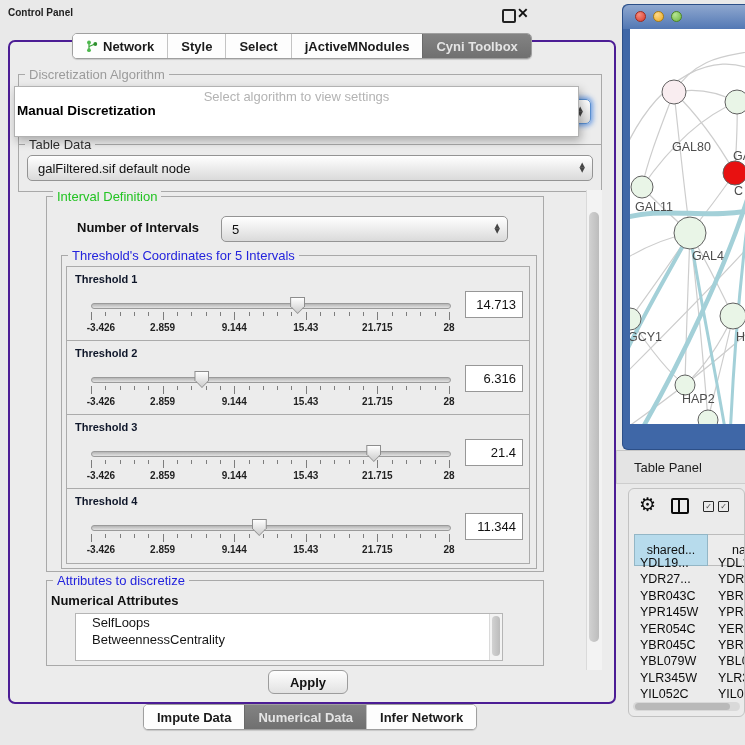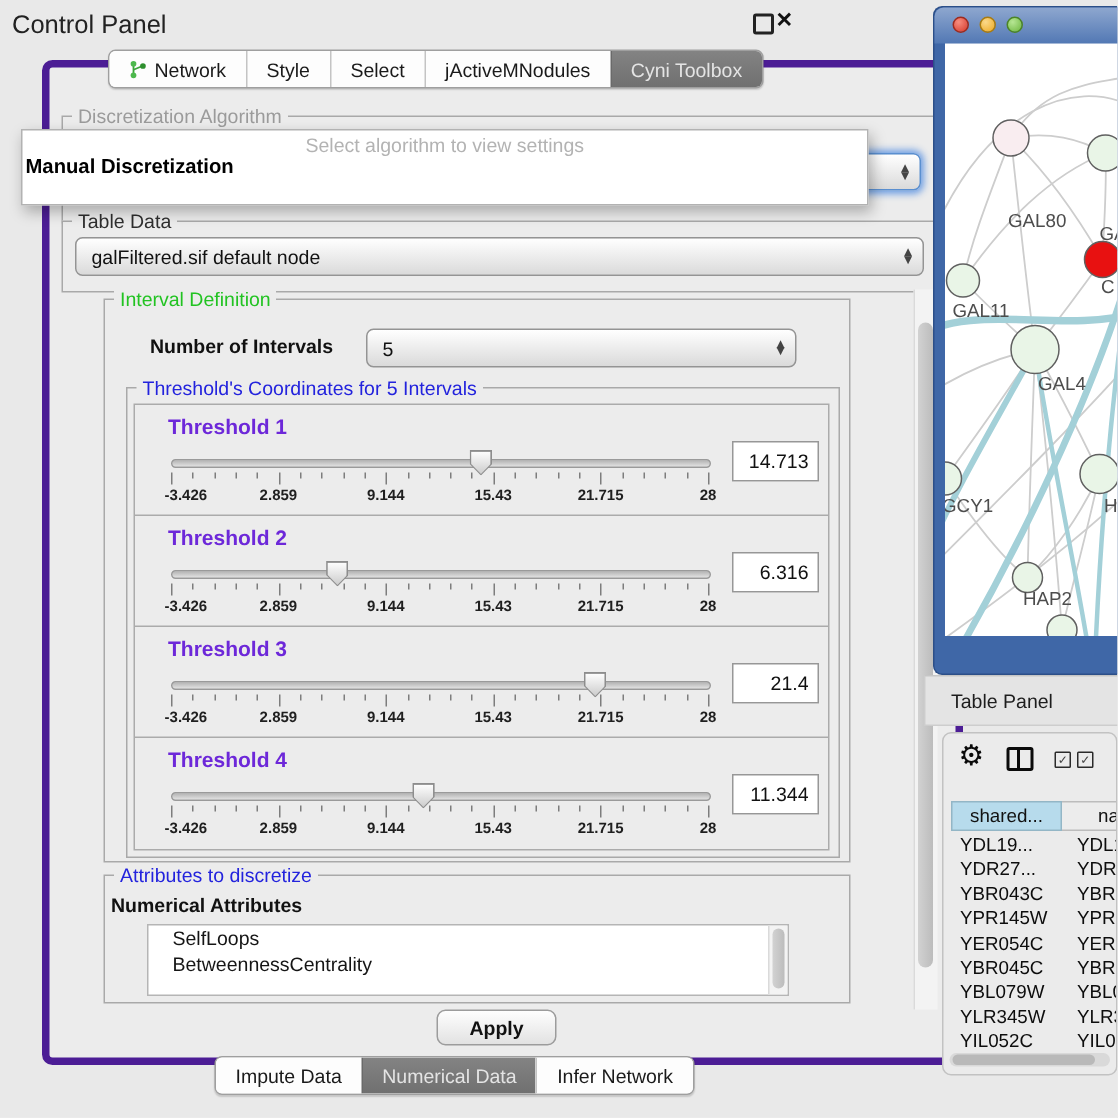--- a/index.html
+++ b/index.html
@@ -3,52 +3,52 @@
 <meta charset="utf-8">
 <style>
   html,body{margin:0;padding:0;}
   body{
     width:745px;height:745px;position:relative;overflow:hidden;
     background:#e9e9e9;font-family:"Liberation Sans",sans-serif;color:#111;
     -webkit-font-smoothing:antialiased;
   }
   .abs{position:absolute;}
   
-  #cp-title{left:8px;top:7px;font-size:17px;color:#222;}
+  #cp-title{left:8px;top:7px;font-size:10px;color:#222;font-weight:bold;}
   #float-icon{left:502px;top:9px;width:10px;height:10px;border:2px solid #222;border-radius:2px;}
   #close-icon{left:517px;top:5px;font-size:14px;font-weight:700;color:#111;}
   
   .segstrip{display:flex;border:1px solid #9f9f9f;border-radius:5px;background:#fff;
     box-shadow:0 1px 1px rgba(0,0,0,.15);overflow:hidden;height:24px;z-index:6;}
-  .seg{display:flex;align-items:center;gap:5px;padding:0 13px;font-size:13px;font-weight:400;
+  .seg{display:flex;align-items:center;gap:5px;padding:0 13px;font-size:13px;font-weight:700;
     color:#1a1a1a;background:#fdfdfd;white-space:nowrap;}
   .seg + .seg{border-left:1px solid #c4c4c4;}
   .seg.dark{background:linear-gradient(#838383,#707070);color:#e4e4e4;border-left:1px solid #6a6a6a;}
   
   #outer-panel{left:8px;top:40px;width:604px;height:660px;background:#ececec;
-    border:5px solid #4c1d95;border-radius:7px;margin-left:20px;}
+    border:2px solid #4c1d95;border-radius:7px;}
   .group{position:absolute;border:1px solid #a9a9a9;background:#ececec;}
   .gtitle{position:absolute;top:-8px;left:6px;background:#ececec;padding:0 4px;
     font-size:13px;line-height:15px;white-space:nowrap;}
   .gtitle.gray{color:#9b9b9b;}
   .gtitle.dark{color:#2f2f2f;}
   .gtitle.green{color:#22c322;}
   .gtitle.blue{color:#2323dd;}
   
   .combo{position:absolute;border:1px solid #949494;border-radius:5px;box-sizing:border-box;
     background:linear-gradient(#ffffff,#dadada);font-size:13px;display:flex;align-items:center;
     padding:0 24px 0 10px;color:#111;}
   .combo .arrows{position:absolute;right:7px;top:50%;transform:translateY(-50%);
     display:flex;flex-direction:column;align-items:center;color:#444;
     font-size:7px;line-height:5px;font-family:"DejaVu Sans",sans-serif;}
   .focusring{box-shadow:0 0 5px 2px rgba(96,150,226,.9);border-color:#5a8fd0;}
   
   .tbox{position:relative;height:74px;box-sizing:border-box;border-bottom:1px solid #ababab;background:#ececec;}
   .tbox:last-child{border-bottom:none;}
-  .tlabel{position:absolute;left:22px;top:6px;font-size:14px;font-weight:700;color:#6d28d9;}
+  .tlabel{position:absolute;left:8px;top:6px;font-size:11px;font-weight:700;color:#0f172a;}
   .track{position:absolute;left:24px;top:36px;width:358px;height:4px;border:1px solid #9a9a9a;
     border-radius:3px;background:linear-gradient(#b5b5b5,#e2e2e2);}
   .thumbo{position:absolute;top:30px;width:15px;height:17px;
     clip-path:polygon(0 0,100% 0,100% 55%,50% 100%,0 55%);background:#8d8d8d;}
   .thumbi{position:absolute;left:1px;top:1px;width:13px;height:15px;
     clip-path:polygon(0 0,100% 0,100% 55%,50% 100%,0 55%);background:linear-gradient(#fefefe,#cccccc);}
   .tick{position:absolute;width:1px;background:#7d7d7d;}
   .slabel{position:absolute;top:55px;font-size:10px;font-weight:700;color:#1f1f1f;
     transform:translateX(-50%);white-space:nowrap;}
   .valbox{position:absolute;right:6px;top:24px;width:58px;height:27px;border:1px solid #979797;
@@ -78,21 +78,21 @@
   #tp-header{left:616px;top:450px;width:129px;height:34px;background:#e4e4e4;
     border-top:1px solid #c6c6c6;border-bottom:1px solid #cdcdcd;border-left:1px solid #cdcdcd;
     box-sizing:border-box;display:flex;align-items:center;padding-left:17px;font-size:13px;color:#1d1d1d;}
   #tp-inner{left:628px;top:488px;width:117px;height:229px;background:#ebebeb;border:1px solid #c2c2c2;
     border-radius:6px;box-sizing:border-box;overflow:hidden;}
   #gear-icon{left:10px;top:4px;font-size:19px;color:#0a0a0a;font-family:"DejaVu Sans",sans-serif;}
   #split-icon{left:42px;top:9px;width:14px;height:12px;border:2px solid #0a0a0a;border-radius:2px;}
   #split-icon::after{content:"";position:absolute;left:5px;top:0;width:2px;height:12px;background:#0a0a0a;}
   .cbx{position:absolute;top:12px;width:9px;height:9px;border:1.5px solid #2a2a2a;border-radius:1px;
     font-size:8px;line-height:9px;text-align:center;color:#444;}
-  .thead{position:absolute;top:45px;height:20px;box-sizing:border-box;font-size:12.5px;
+  .thead{position:absolute;top:45px;height:32px;box-sizing:border-box;font-size:12.5px;
     display:flex;align-items:center;}
   #th-shared{left:5px;width:74px;background:#b7dbec;border:1px solid #93b6c6;justify-content:center;}
   #th-name{left:79px;width:80px;background:#ececec;border:1px solid #bcbcbc;border-left:none;padding-left:24px;}
   #tp-rows{position:absolute;left:5px;top:67px;width:154px;height:145px;overflow:hidden;}
   .trow{display:flex;height:16.4px;font-size:12.5px;color:#0d0d0d;}
   .trow .c1{width:74px;padding-left:6px;box-sizing:border-box;}
   .trow .c2{width:80px;padding-left:10px;box-sizing:border-box;}
   #tp-hscroll{position:absolute;left:4px;top:213px;width:107px;height:9px;border-radius:4.5px;background:#d9d9d9;}
   #tp-hthumb{position:absolute;left:2px;top:1px;width:95px;height:7px;border-radius:3.5px;background:#b9b9b9;}
   

